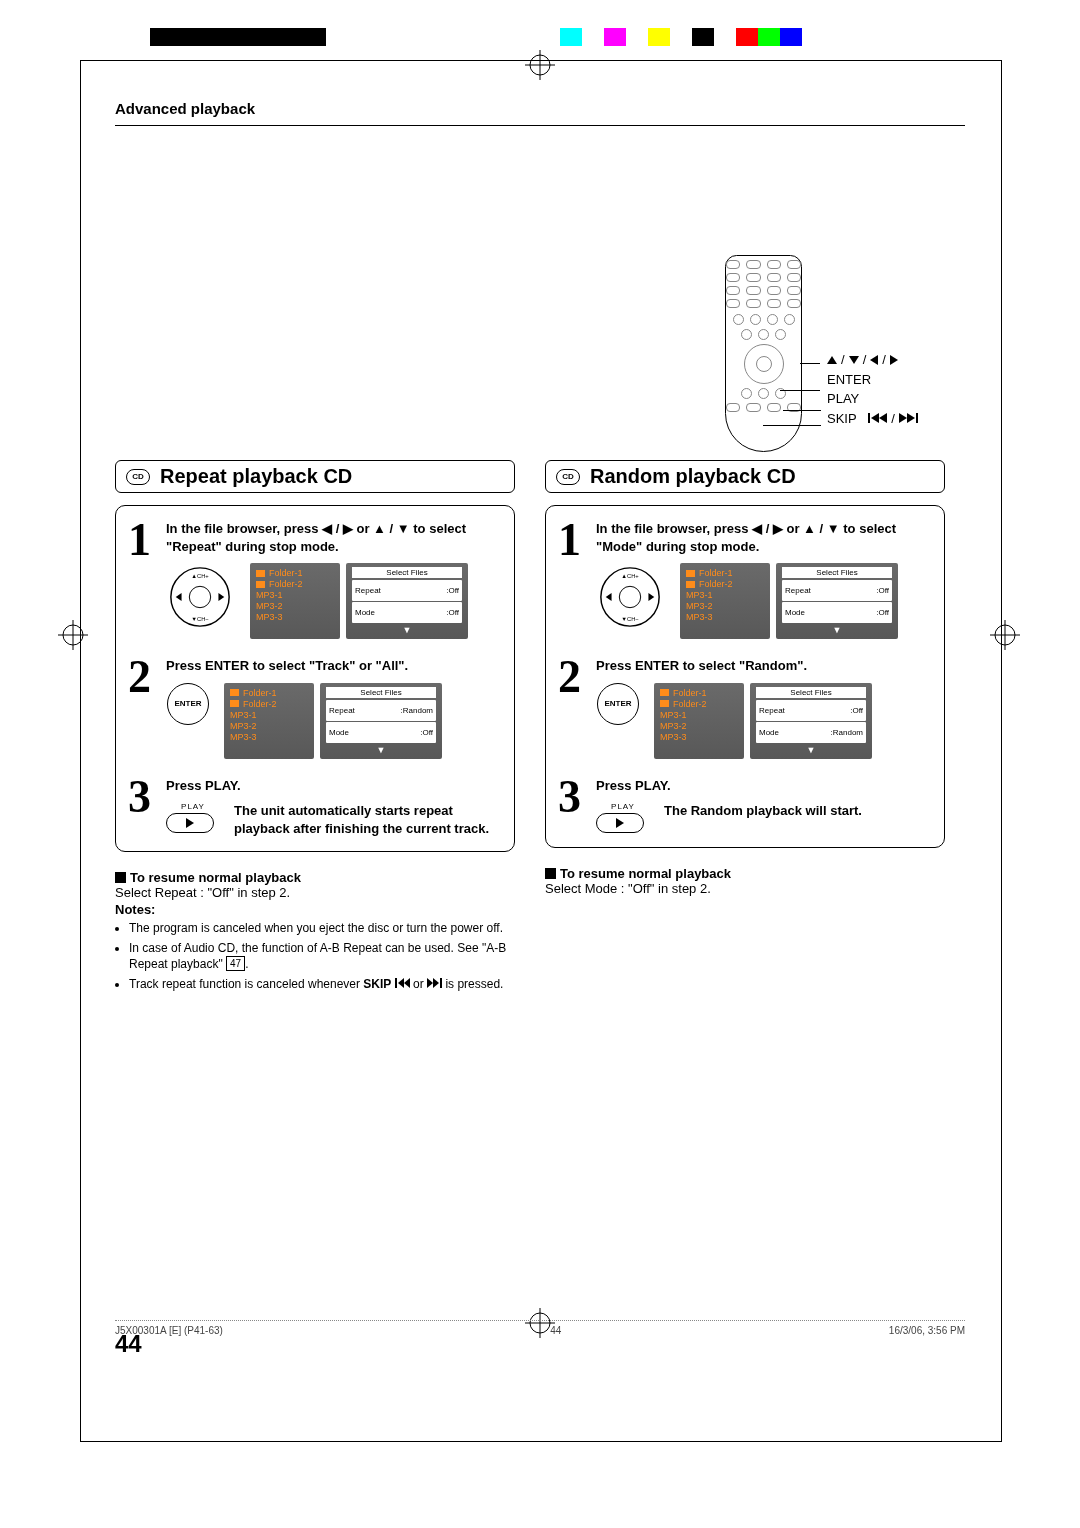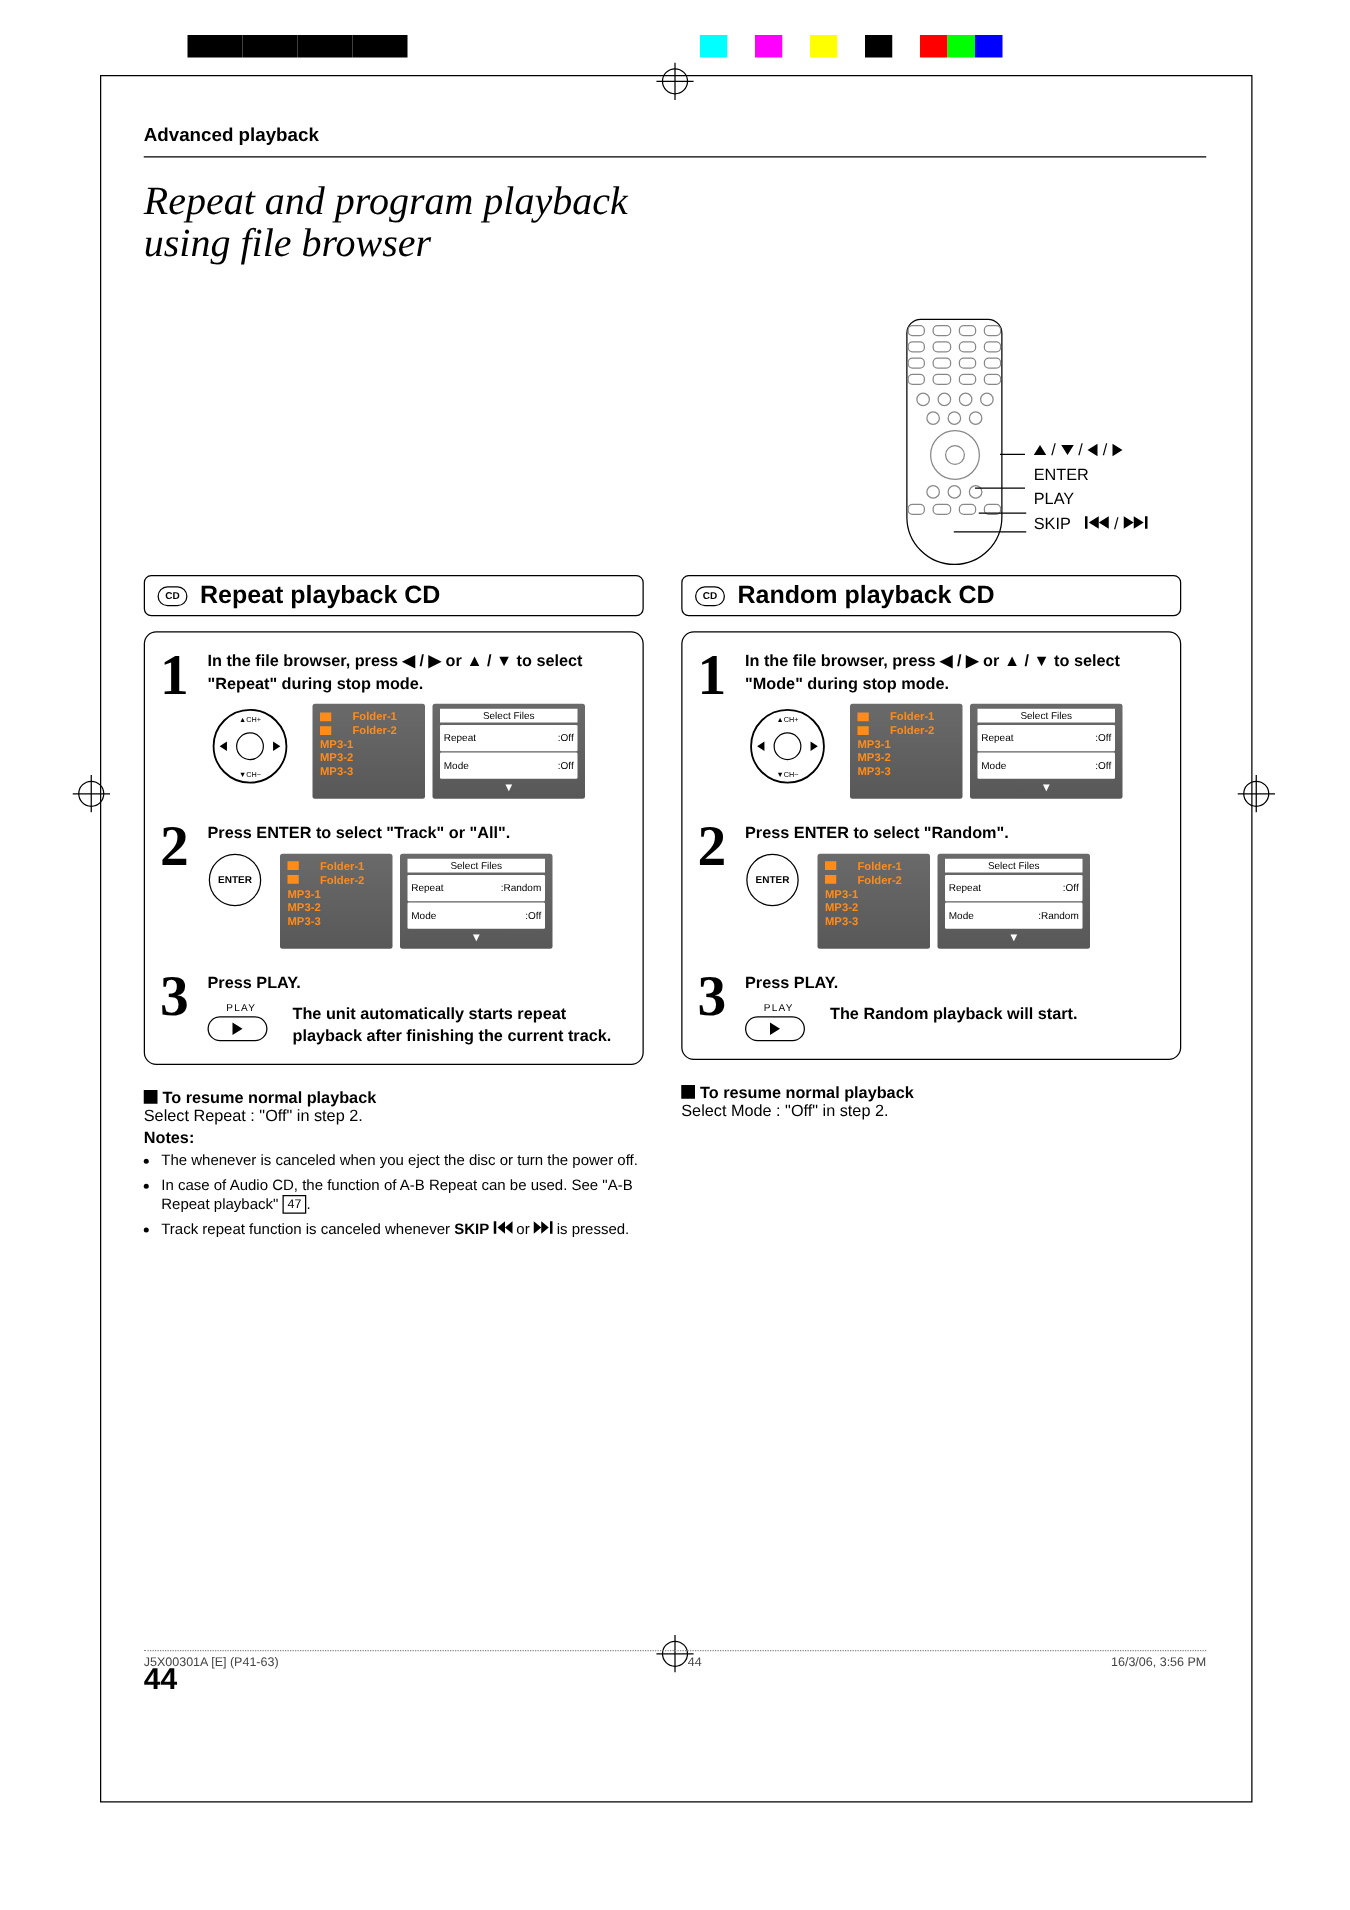--- a/index.html
+++ b/index.html
@@ -38,21 +38,21 @@
   .step-num { font-family:"Times New Roman", serif; font-weight:bold; font-size:46px; line-height:0.85; width:38px; flex-shrink:0; }
   .step-body { flex:1; font-size:13px; }
   .step-title { font-weight:bold; margin-bottom:8px; line-height:1.35; }
   .step-row { display:flex; align-items:flex-start; gap:14px; }
   .dpad-btn { width:70px; flex-shrink:0; }
   .dpad-svg { width:68px; height:68px; }
   .file-browser { display:flex; gap:6px; }
   .fb-left, .fb-right { background:#444; color:#fff; font-size:9px; padding:4px 6px; border-radius:2px; min-height:60px; }
   .fb-left { background:linear-gradient(#6a6a6a,#585858); width:78px; }
   .fb-right { background:linear-gradient(#6a6a6a,#585858); width:110px; }
-  .fb-item { color:#ff8c1a; margin:1px 0; display:flex; align-items:center; gap:17px;font-weight:bold; }
+  .fb-item { color:#ff8c1a; margin:1px 0; display:flex; align-items:center; gap:4px; }
   .fb-folder-icon { width:9px; height:7px; background:#ff8c1a; }
   .fb-row { background:#fff; color:#000; font-size:8px; padding:6px 3px; margin:1px 0; display:flex; justify-content:space-between; border-radius:1px; }
   .fb-header { background:#fff; color:#000; font-size:8px; text-align:center; padding:1px; margin-bottom:2px; }
   .fb-arrow { text-align:center; color:#fff; font-size:9px; margin-top:2px; }
   .enter-btn { width:44px; text-align:center; flex-shrink:0; }
   .enter-circle { width:40px; height:40px; border:1.5px solid #000; border-radius:50%; display:flex; align-items:center; justify-content:center; font-size:8px; font-weight:bold; margin:0 auto; }
   .play-btn { width:54px; flex-shrink:0; }
   .play-label { font-size:8px; letter-spacing:1px; text-align:center; }
   .play-oval { width:46px; height:18px; border:1.5px solid #000; border-radius:10px; display:flex; align-items:center; justify-content:center; margin-top:2px; }
   .step-desc { font-size:13px; line-height:1.35;font-weight:bold; }
@@ -123,21 +123,20 @@
     </svg>
 </div>
 
 <div class="outer-frame"></div>
 
 <div class="page">
 
   <div class="section-header">Advanced playback</div>
   <div class="hr"></div>
 
-  <div class="title">Repeat and program playback using file browser</div>
 
   <div class="remote">
     <div class="btn-row">
         <span class="pill"></span>
         <span class="pill"></span>
         <span class="pill"></span>
         <span class="pill"></span>
       </div>
     <div class="btn-row">
         <span class="pill"></span>
@@ -325,21 +324,21 @@
         </div>
       </div>
 
       <div class="sub-section">
         <span class="sq"></span><span class="sub-title">To resume normal playback</span><br>
         <span>Select Repeat : "Off" in step 2.</span>
       </div>
 
       <div class="notes-title">Notes:</div>
       <ul class="notes">
-        <li>The whenever is canceled when you eject the disc or turn the power off.</li>
+        <li>The program is canceled when you eject the disc or turn the power off.</li>
         <li><span>In case of Audio CD, the function of A-B Repeat can be used. See "A-B Repeat playback"</span> <span class="page-ref">47</span>.</li>
         <li><span>Track repeat function is canceled whenever <b>SKIP</b> </span><span class="skip-prev">
               <span class="tri tri-l" style="border-right-width:6px"></span>
               <span class="tri tri-l" style="border-right-width:6px"></span>
             </span> or <span class="skip-next">
               <span class="tri tri-r" style="border-left-width:6px"></span>
               <span class="tri tri-r" style="border-left-width:6px"></span>
             </span> is pressed.</li>
       </ul>
     </div>

